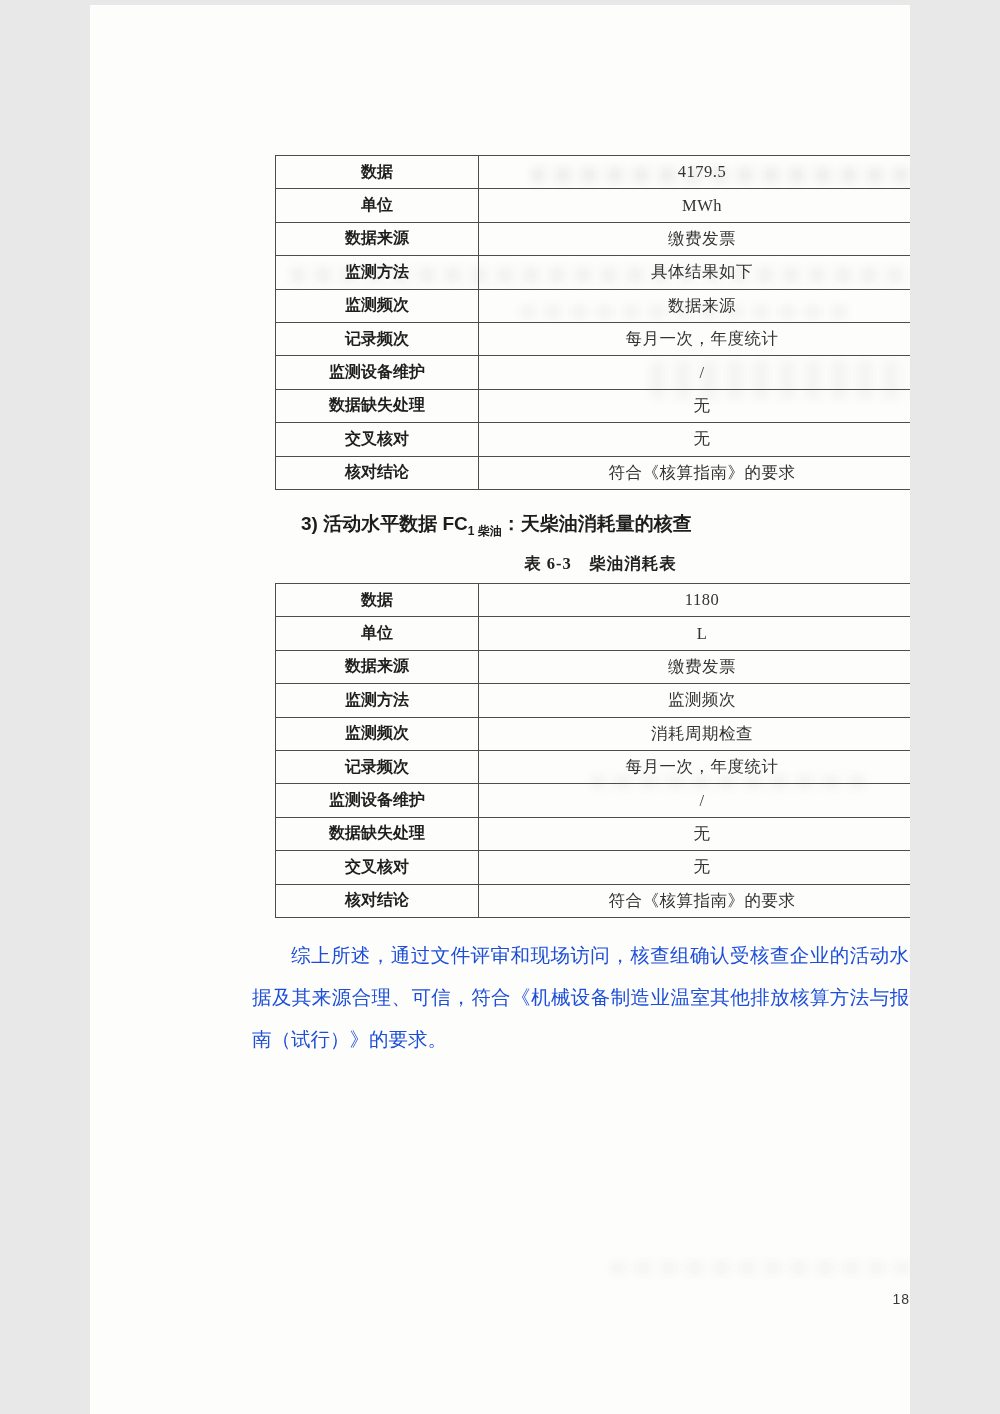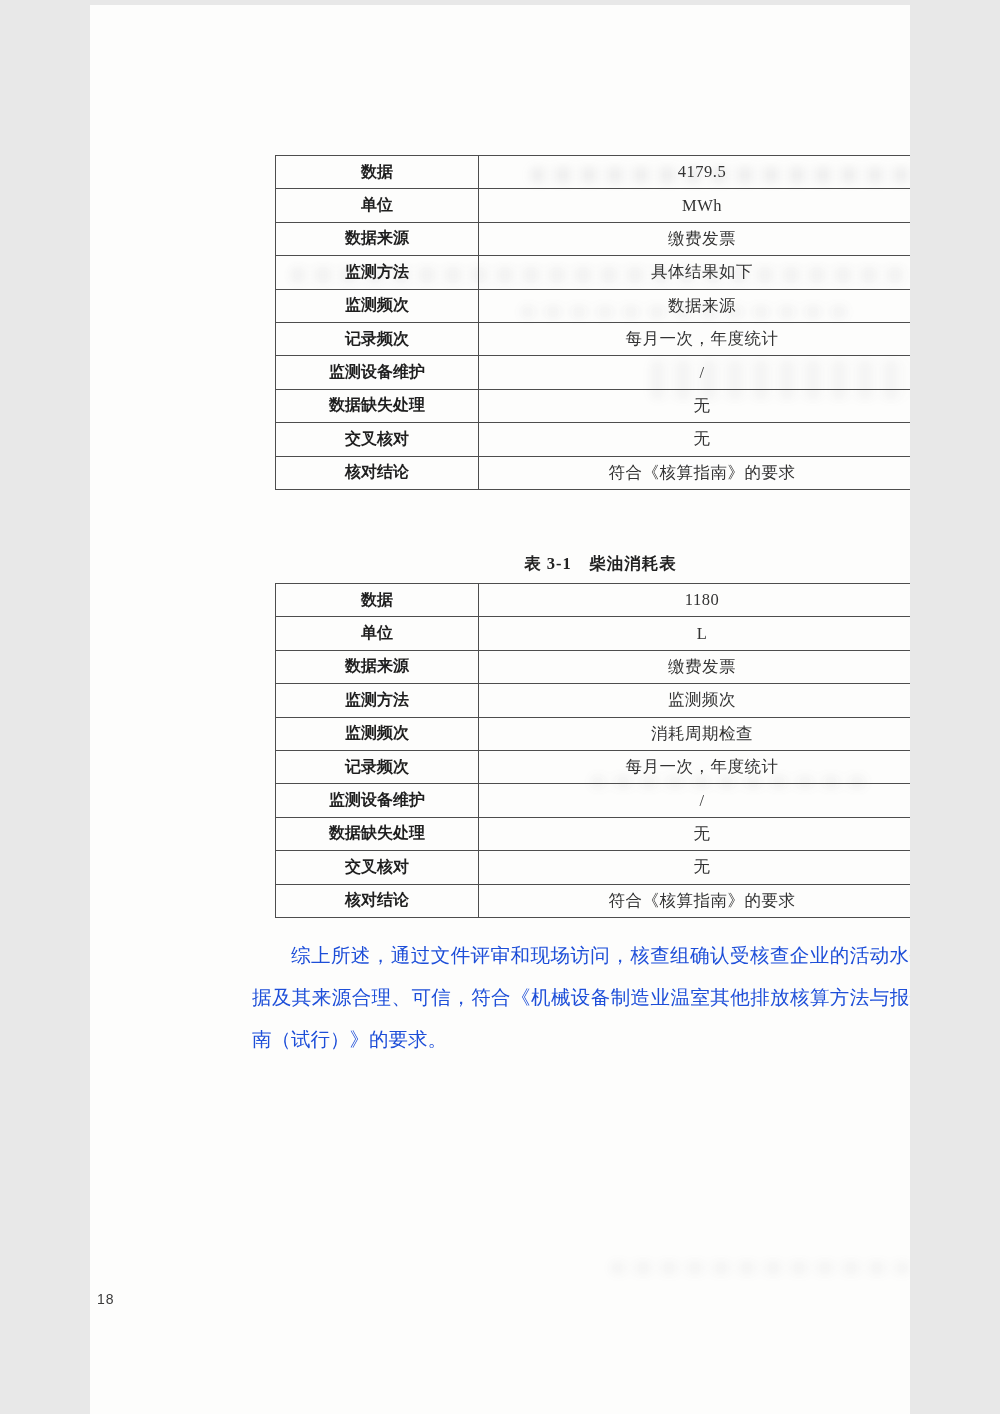--- a/index.html
+++ b/index.html
@@ -106,21 +106,21 @@
     font-size: 22.5px;
     color: #161616;
     letter-spacing: 0.5px;
   }
 
   .page-num {
     position: absolute;
     left: 0;
     top: 1286px;
     width: 100%;
-    text-align: left;
+    text-align: right;
     font-family: "Liberation Sans", "DejaVu Sans", sans-serif;
     font-size: 14px;
     color: #3a3a3a;
     letter-spacing: 1px;
     padding-left: 7px;
   }
 </style>
 </head>
 <body>
 
@@ -172,22 +172,23 @@
         <td class="lbl">交叉核对</td>
         <td class="val">无</td>
       </tr>
       <tr>
         <td class="lbl">核对结论</td>
         <td class="val">符合《核算指南》的要求</td>
       </tr>
     </tbody>
   </table>
 
-
-  <div class="caption">表 3-1　柴油消耗表</div>
+  <div class="h-activity"><span>3) 活动水平数据 FC</span><sub>1 柴油</sub><span>：天柴油消耗量的核查</span></div>
+
+  <div class="caption">表 6-3　柴油消耗表</div>
 
   <table class="kv t2">
     <tbody>
       <tr>
         <td class="lbl">数据</td>
         <td class="val">1180</td>
       </tr>
       <tr>
         <td class="lbl">单位</td>
         <td class="val">L</td>

